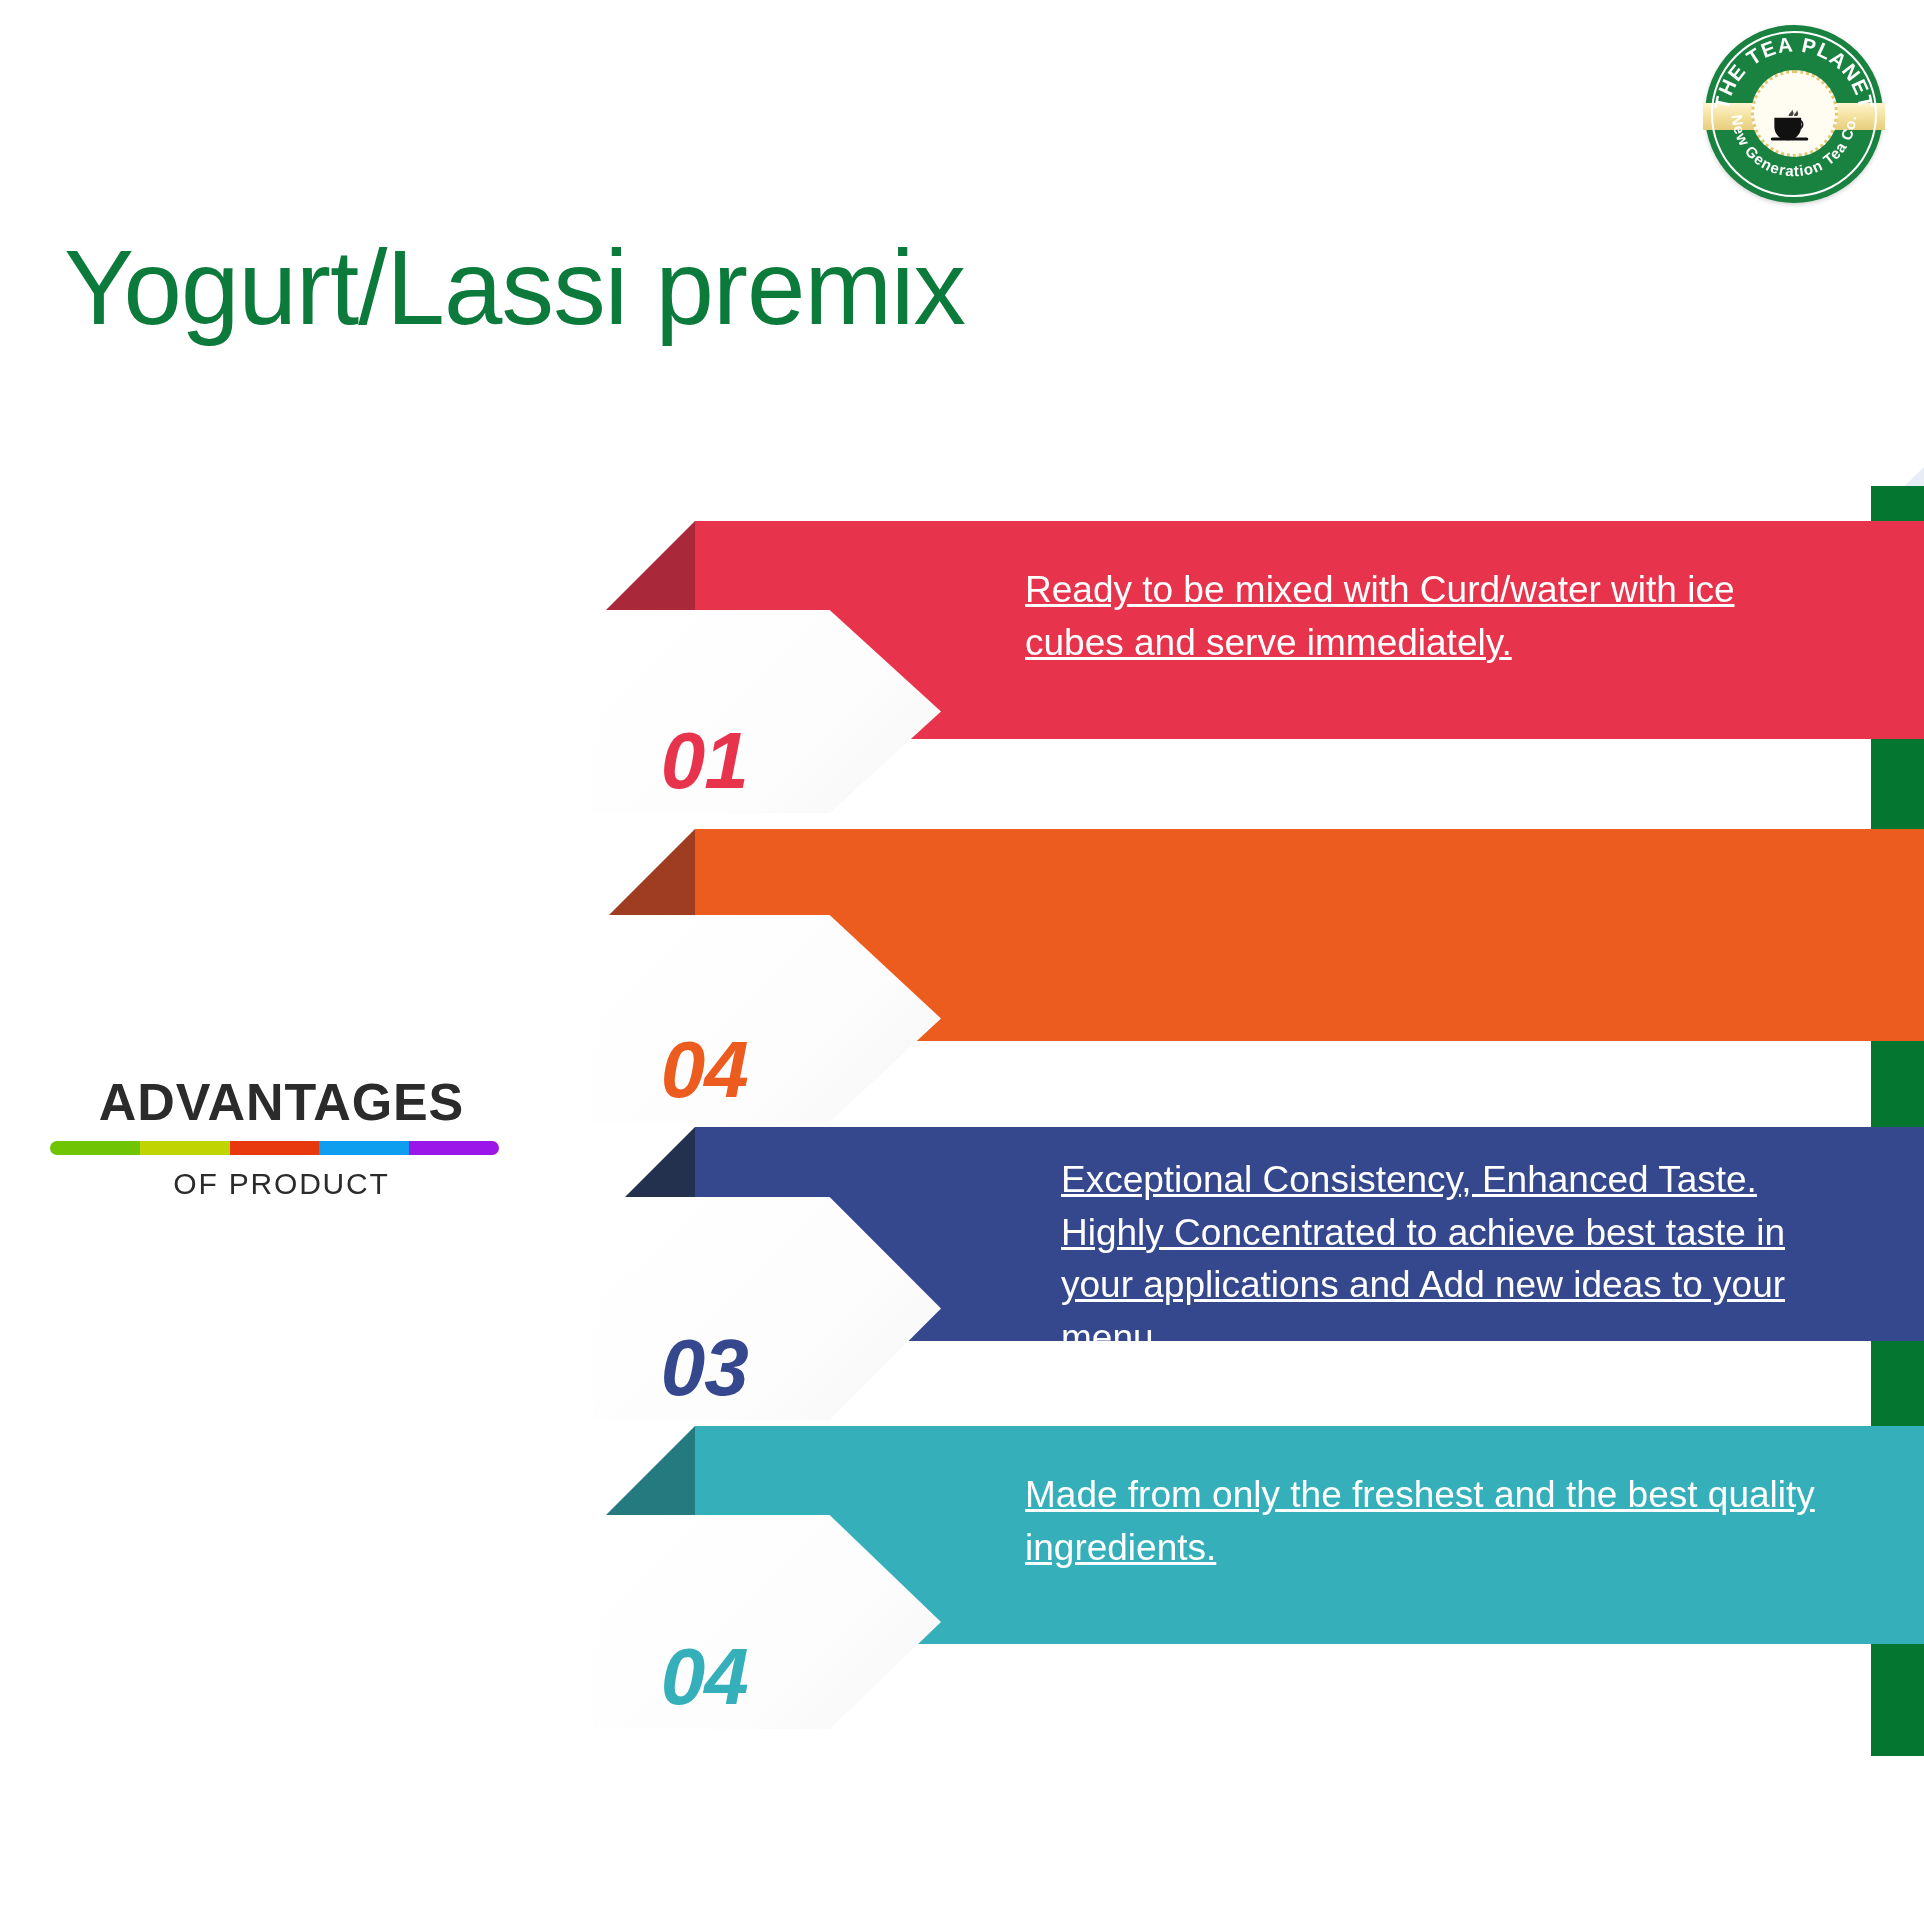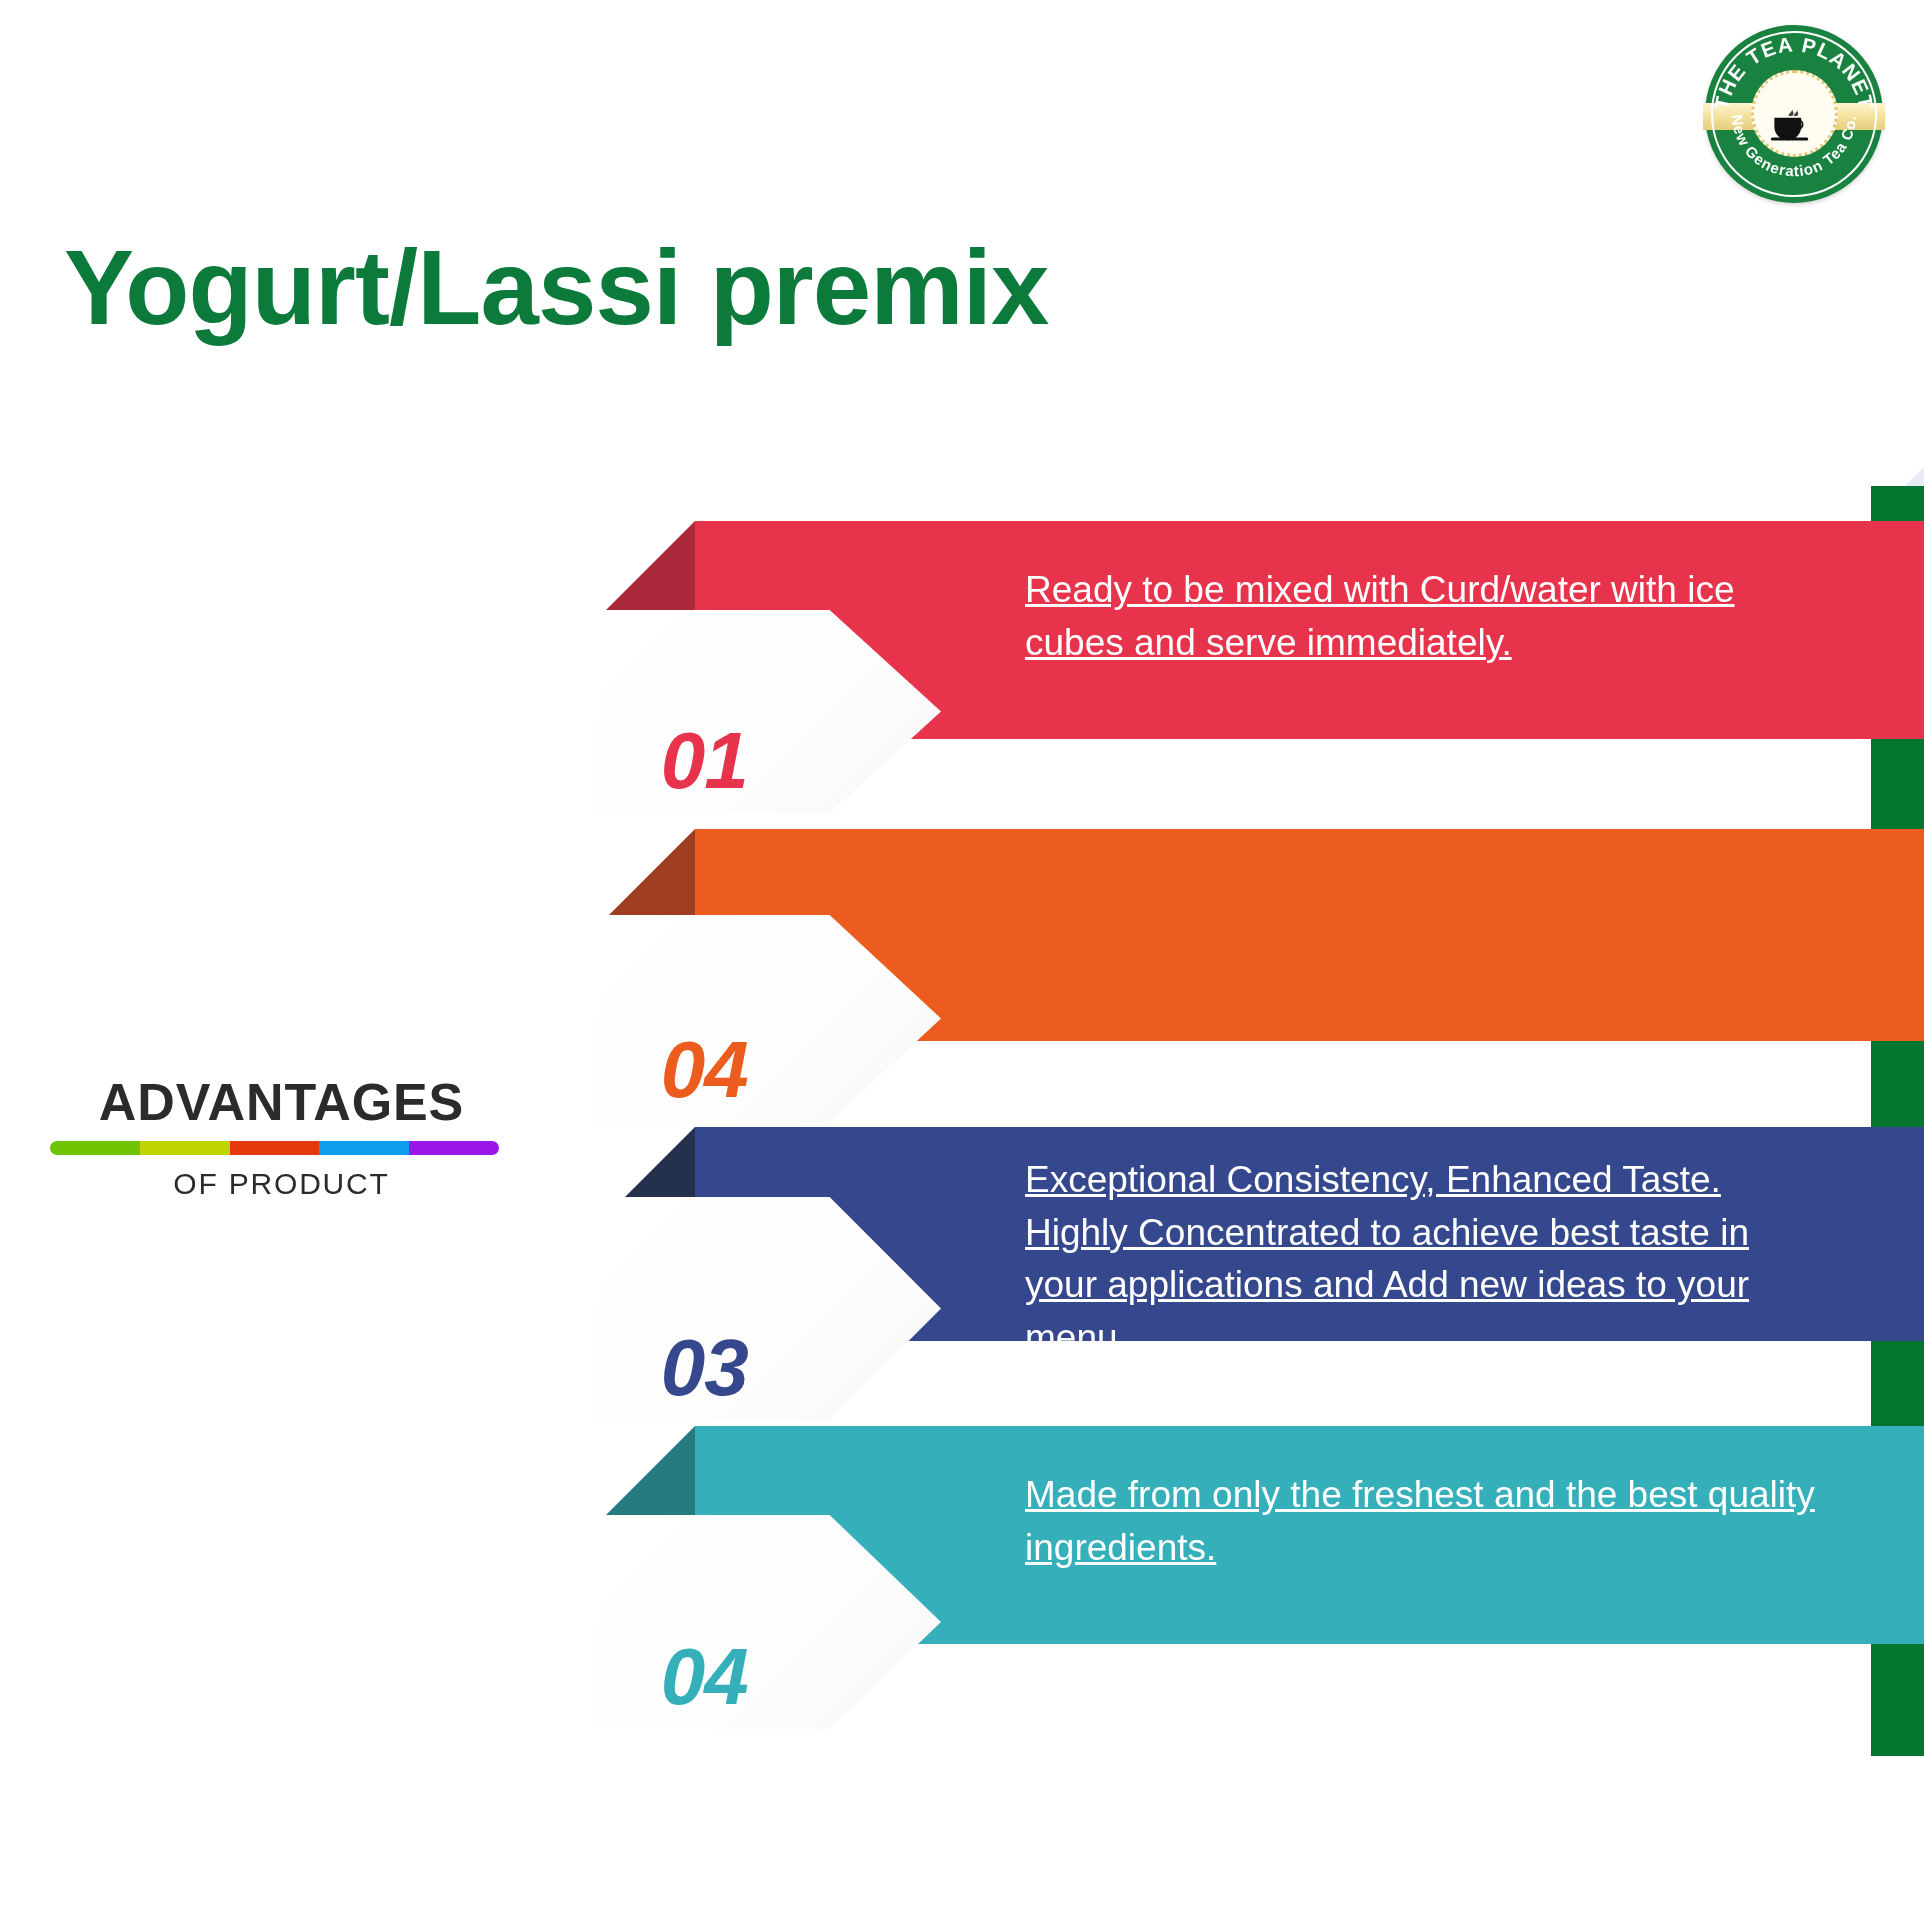--- a/index.html
+++ b/index.html
@@ -53,21 +53,21 @@
     position:absolute;left:0;top:0;width:100%;height:100%;
   }
   .logo-arc-top text, .logo-arc-bottom text{
     fill:#ffffff;font-family:"Liberation Sans",sans-serif;font-weight:bold;
   }
 
   
   #page-title{
     position:absolute;left:64px;top:233px;
     font-size:105px;line-height:1.05;
-    color:#0B7A3B;font-weight:bold;
+    color:#0B7A3B;font-weight:normal;
     letter-spacing:-0.9px;
     white-space:nowrap;
   }
 
   
   #advantages{
     position:absolute;left:50px;top:1041px;width:463px;text-align:center;margin-top:35px;
   }
   #advantages-title{
     font-size:52px;font-weight:bold;color:#2b2b2b;letter-spacing:0.9px;
@@ -119,21 +119,21 @@
   }
 
   
   #row-1{top:521px;height:218px;}
   #row-2{top:829px;height:212px;}
   #row-3{top:1127px;height:214px;}
   #row-4{top:1426px;height:218px;}
 
   #row-1 .band-text{top:43px;}
   #row-2 .band-text{top:41px;}
-  #row-3 .band-text{top:27px;}
+  #row-3 .band-text{top:27px;margin-left:36px;}
   #row-4 .band-text{top:43px;}
 
   #row-1 .card{top:89px;height:203px;}
   #row-2 .card{top:86px;height:207px;}
   #row-3 .card{top:70px;height:223px;}
   #row-4 .card{top:89px;height:214px;}
 </style>
 </head>
 <body>
 

